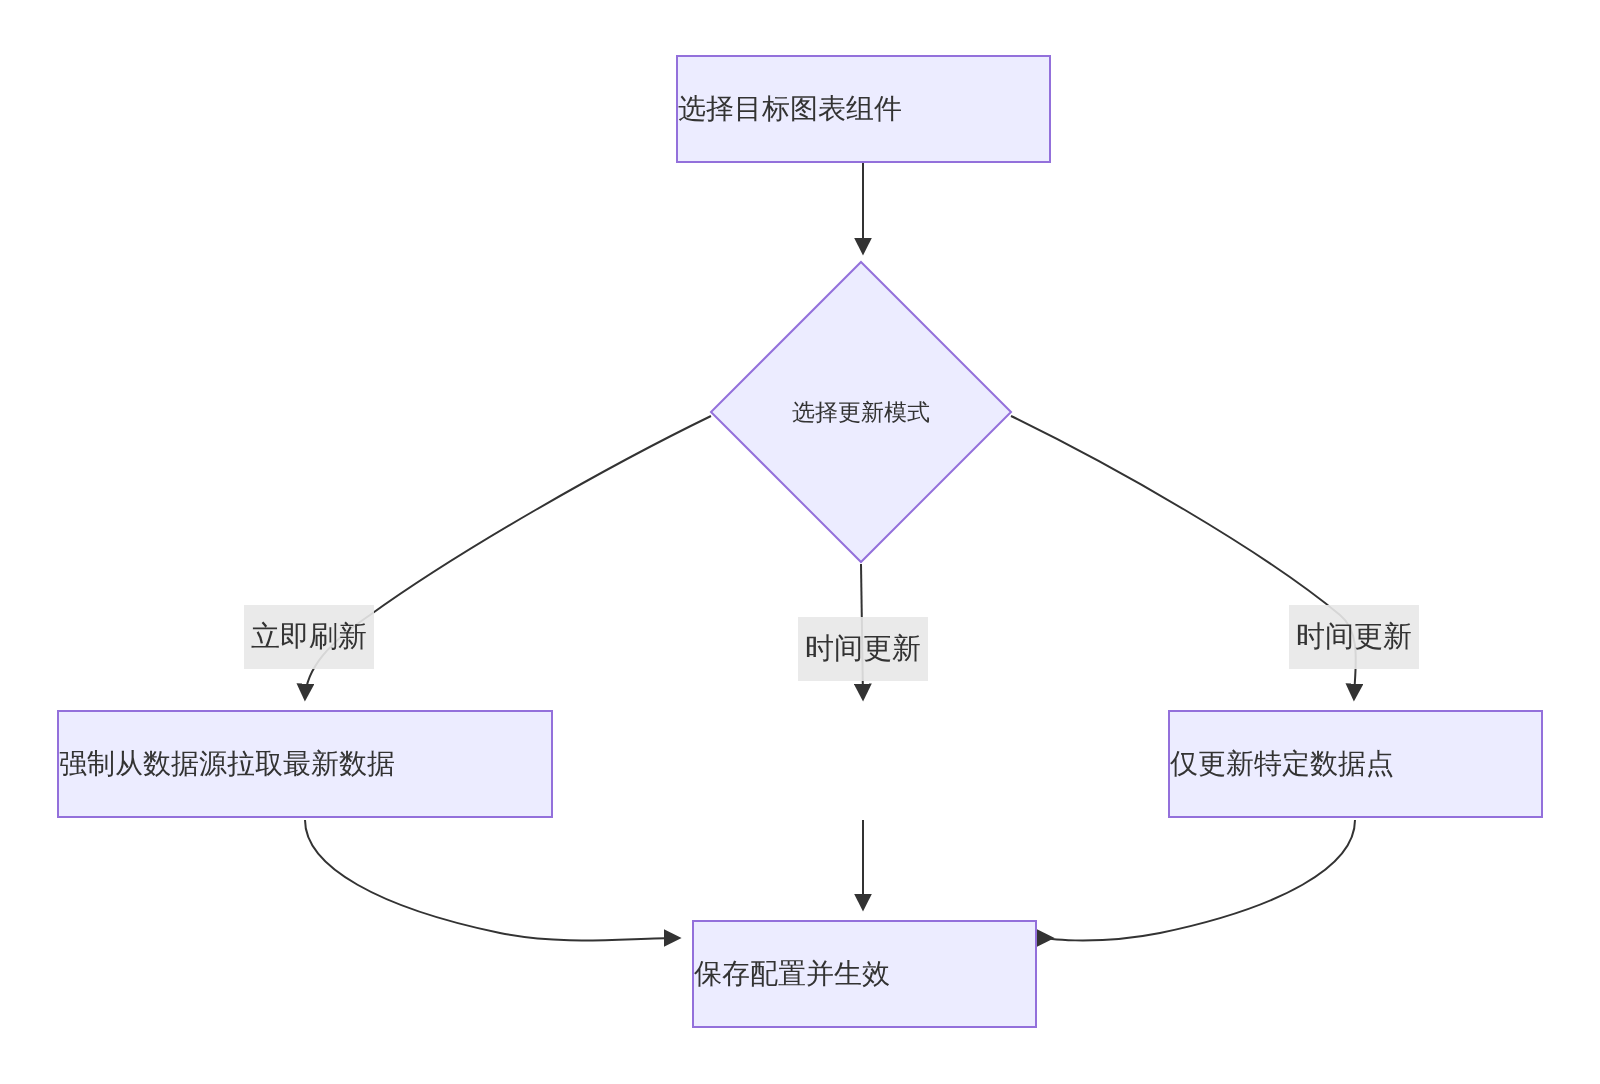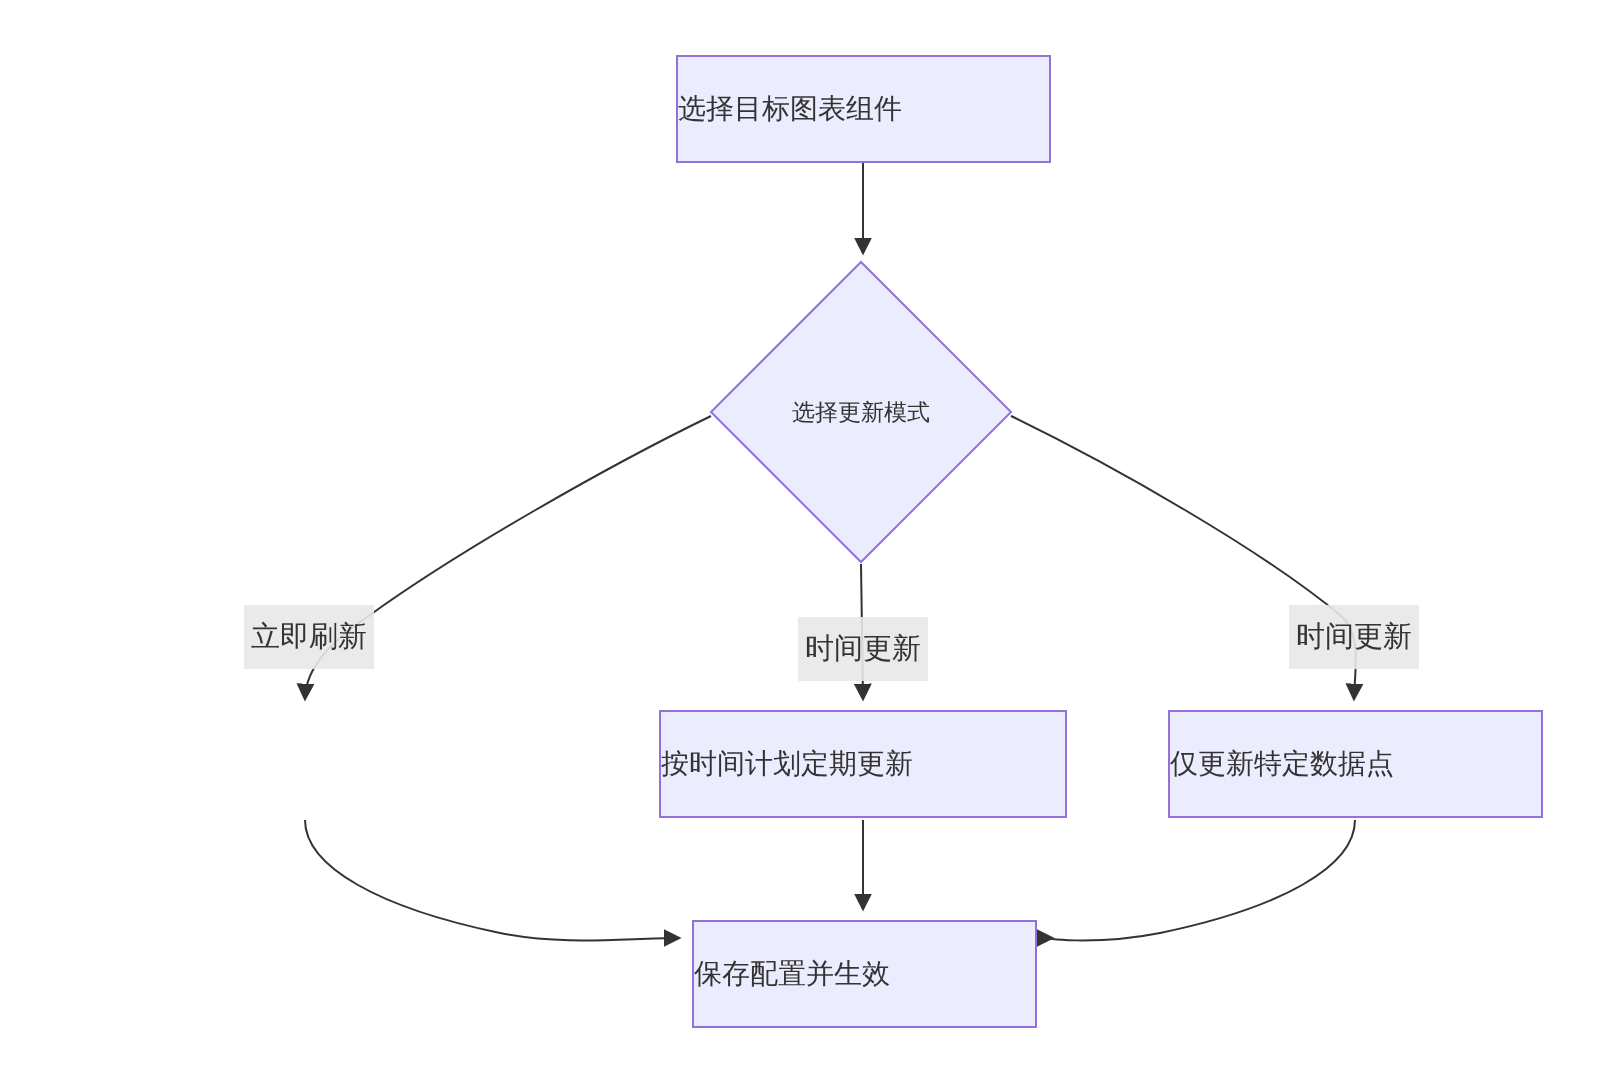--- a/index.html
+++ b/index.html
@@ -101,24 +101,24 @@
   </svg>
 
   <div class="node node-top">
     <span>选择目标图表组件</span>
   </div>
 
   <div class="diamond-label">
     <span>选择更新模式</span>
   </div>
 
+  <div class="node node-left">
+    <span>强制从数据源拉取最新数据</span>
+  </div>
 
-  <div class="node node-mid">
-    <span>按时间计划定期更新</span>
-  </div>
 
   <div class="node node-bottom">
     <span>保存配置并生效</span>
   </div>
 
   <div class="node node-right">
     <span>仅更新特定数据点</span>
   </div>
 
   <div class="edge-label edge-label-left">

